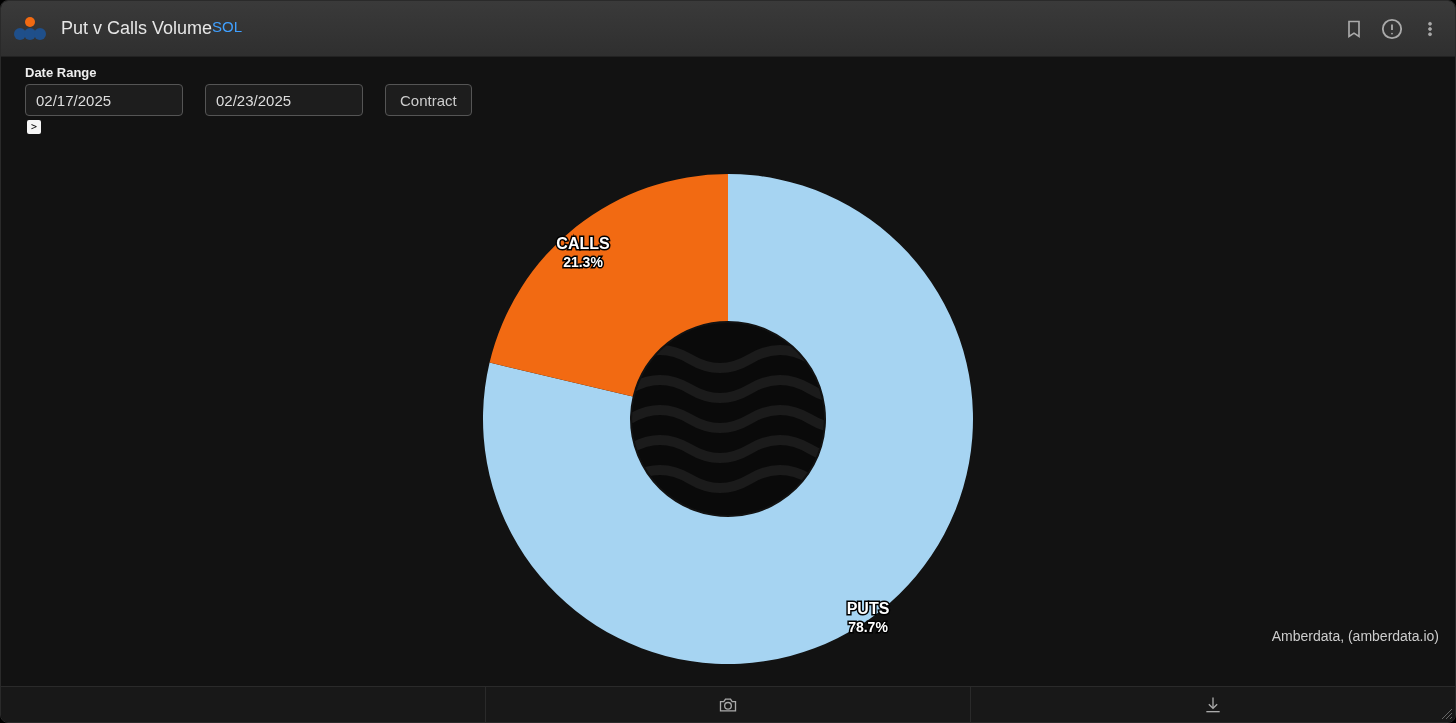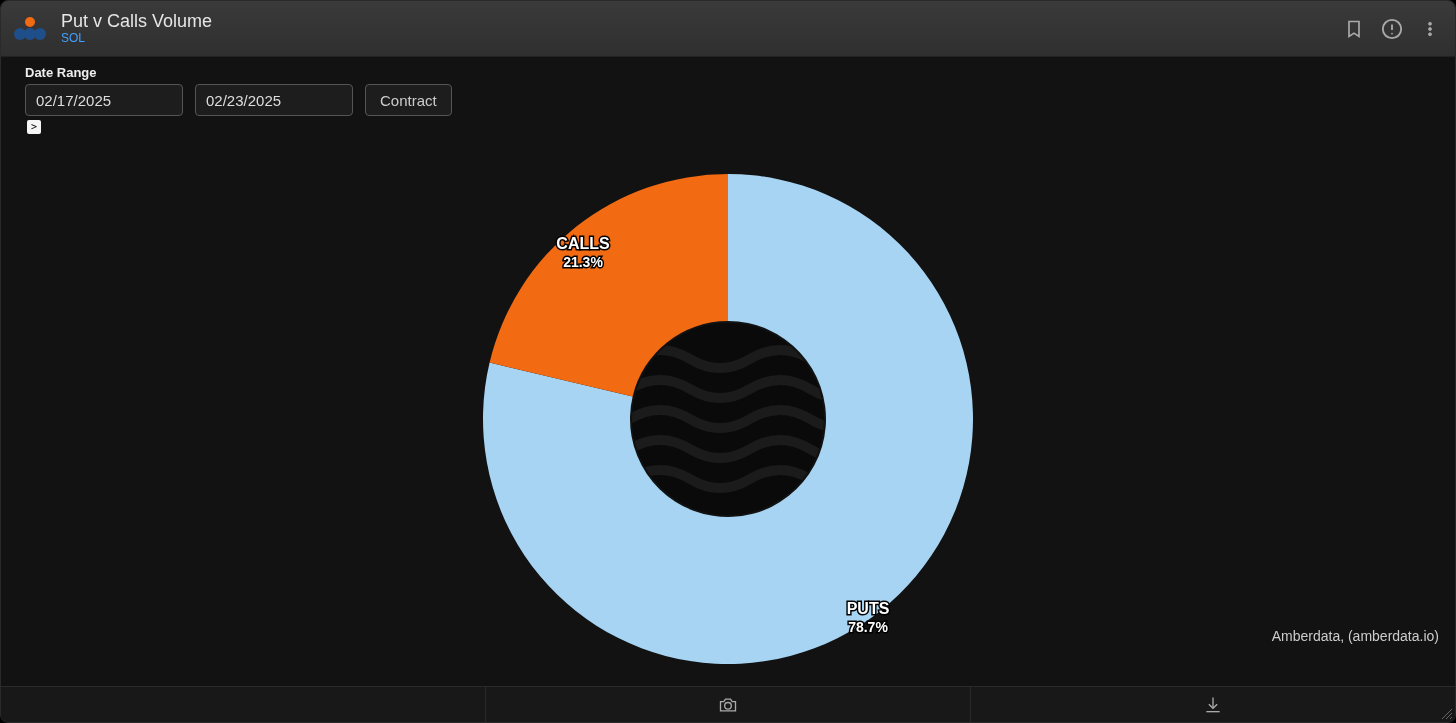--- a/index.html
+++ b/index.html
@@ -30,34 +30,34 @@
       border-bottom: 1px solid #222;
     }
     .logo {
       width: 42px;
       height: 42px;
       margin-right: 10px;
       display: flex;
       align-items: center;
       justify-content: center;
     }
-    .title-wrap { display: flex; flex-direction: column; line-height: 1.15; }
+    .title-wrap { display: flex; flex-direction: row; line-height: 1.15; }
     .title { font-size: 18px; color: #e6e6e6; }
-    .subtitle { font-size: 12px; color: #40a0ff; }
+    .subtitle { font-size: 15px; color: #40a0ff; }
     .header-spacer { flex: 1; }
     .header-icons { display: flex; align-items: center; gap: 16px; }
     .hicon { width: 22px; height: 22px; display:flex; align-items:center; justify-content:center; cursor:pointer; color:#aaa; }
     .hicon svg { stroke: #aaa; }
 
     .controls {
       padding: 8px 8px 2px 24px;
       background: #121212;
     }
     .label-small { font-size: 13px; font-weight: 700; color: #eee; margin-bottom: 4px; }
-    .controls-row { display: flex; gap: 12px; align-items: center; }
+    .controls-row { display: flex; gap: 22px; align-items: center; }
     .date-input {
       width: 158px; height: 32px;
       background: #1d1d1d;
       border: 1px solid #555;
       border-radius: 4px;
       padding: 0 10px;
       color: #ddd;
       font-size: 15px;
     }
     .btn {

